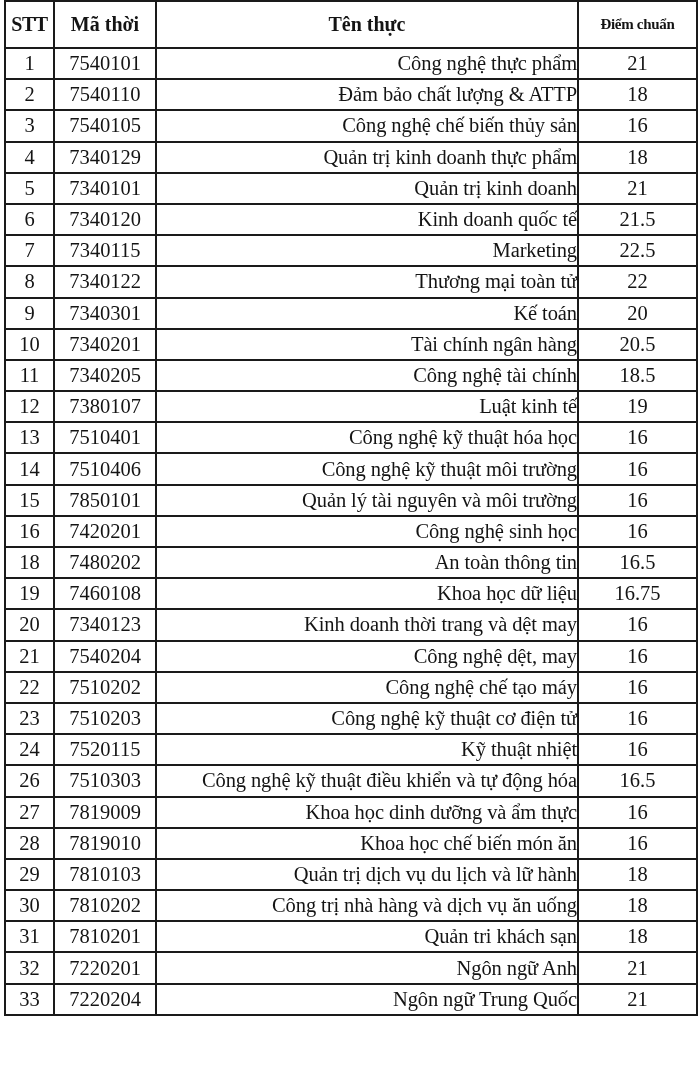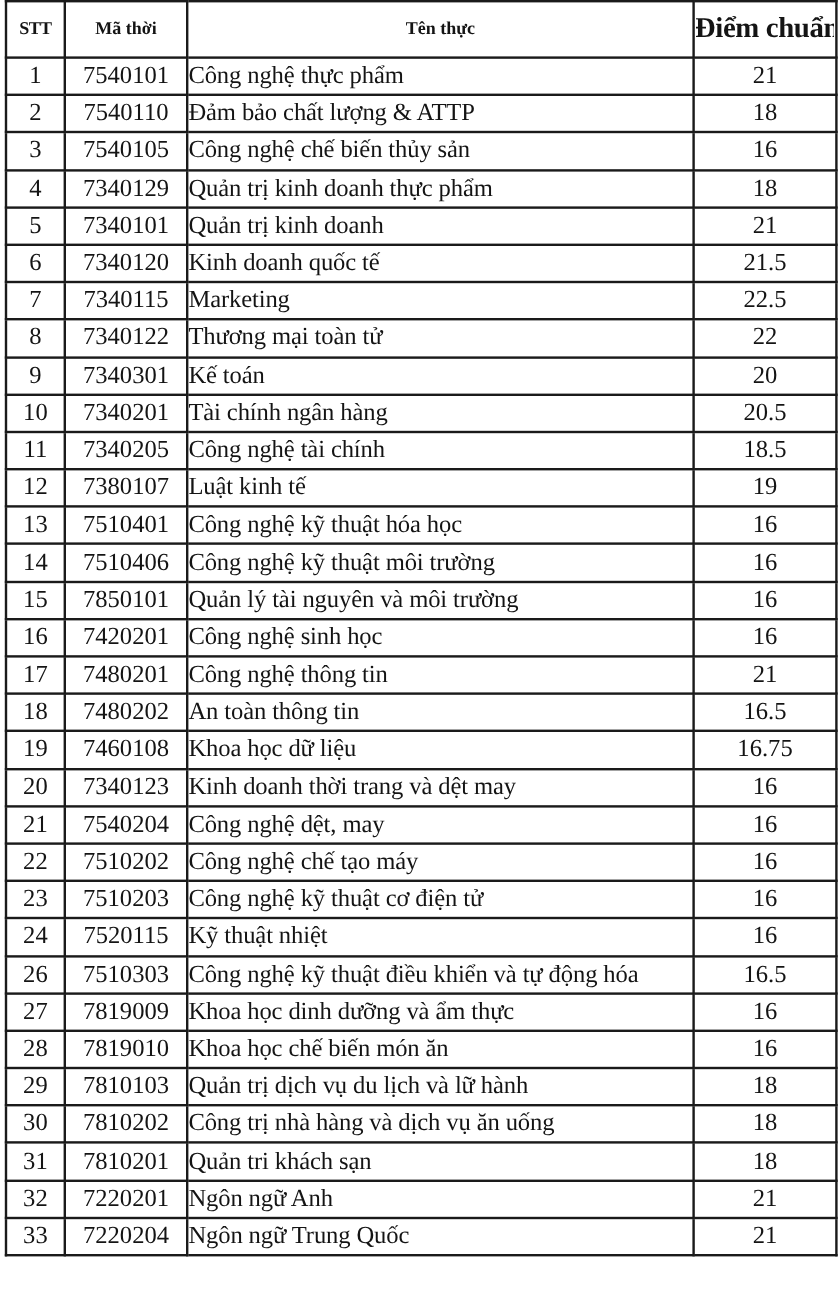--- a/index.html
+++ b/index.html
@@ -15,33 +15,33 @@
   }
   table.scores th, table.scores td {
     border: 2px solid #1a1a1a;
     padding: 0;
     overflow: hidden;
     white-space: nowrap;
   }
   table.scores th {
     height: 45px;
     font-weight: bold;
-    font-size: 15px;
+    font-size: 20px;
     text-align: center;
     vertical-align: middle;
   }
-  table.scores th.h-score { font-size: 24px; letter-spacing: -0.3px; border-radius: 10px; }
+  table.scores th.h-score { font-size: 15px; letter-spacing: -0.3px; border-radius: 10px; }
   table.scores th.h-stt { letter-spacing: -0.5px; }
   table.scores td {
     height: 29.2px;
     font-size: 20.5px;
     vertical-align: middle;
   }
   td.c-stt, td.c-code, td.c-score { text-align: center; }
-  td.c-name { text-align: left; padding-left: 3px; letter-spacing: -0.1px; }
+  td.c-name { text-align: right; padding-left: 3px; letter-spacing: -0.1px; }
   col.w-stt { width: 49px; }
   col.w-code { width: 102px; }
   col.w-name { width: 422px; }
   col.w-score { width: 119px; }
 </style>
 </head>
 <body>
 
 <table class="scores">
   <colgroup>
@@ -149,26 +149,20 @@
         <td class="c-name">Quản lý tài nguyên và môi trường</td>
         <td class="c-score">16</td>
       </tr>
       <tr>
         <td class="c-stt">16</td>
         <td class="c-code">7420201</td>
         <td class="c-name">Công nghệ sinh học</td>
         <td class="c-score">16</td>
       </tr>
       <tr>
-        <td class="c-stt">17</td>
-        <td class="c-code">7480201</td>
-        <td class="c-name">Công nghệ thông tin</td>
-        <td class="c-score">21</td>
-      </tr>
-      <tr>
         <td class="c-stt">18</td>
         <td class="c-code">7480202</td>
         <td class="c-name">An toàn thông tin</td>
         <td class="c-score">16.5</td>
       </tr>
       <tr>
         <td class="c-stt">19</td>
         <td class="c-code">7460108</td>
         <td class="c-name">Khoa học dữ liệu</td>
         <td class="c-score">16.75</td>

